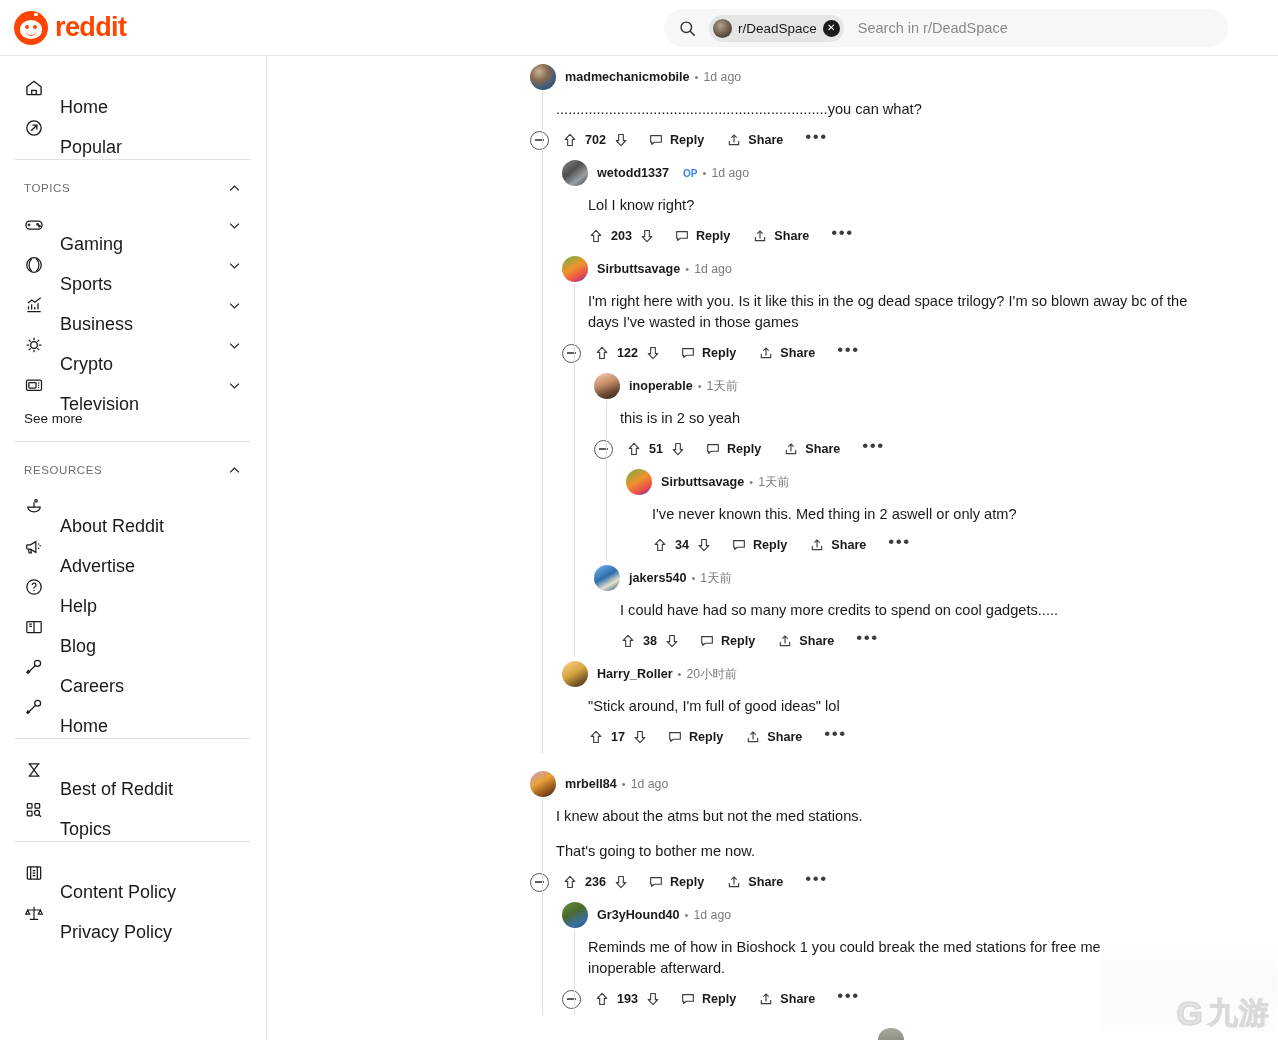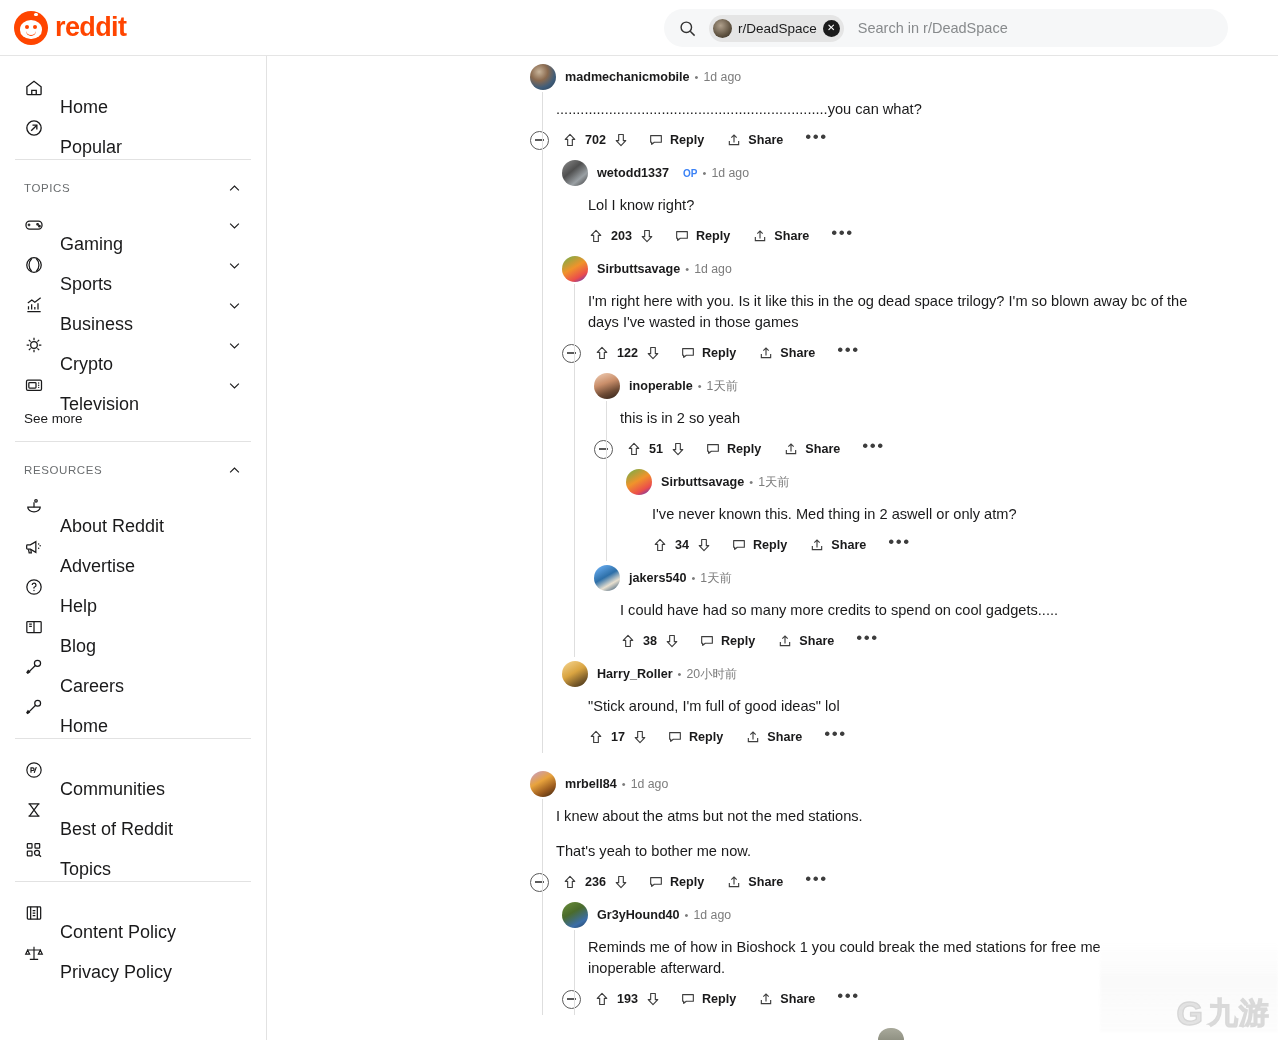--- a/index.html
+++ b/index.html
@@ -419,30 +419,20 @@
           <circle cx="16.4" cy="7.4" r="3.5"></circle>
             <path d="M13.9 9.9 4.2 19.6"></path>
             <path d="M4.2 19.6l-.8-.8 1.4-2.2 1.6 1.6z"></path>
         </svg>
       </span>
       <span class="nav-label">Home</span>
     </div>
 
     <div class="divider"></div>
 
-    <div class="nav-item">
-      <span class="nav-ico">
-        <svg viewBox="0 0 24 24" fill="none" stroke="currentColor" stroke-width="1.4">
-          <circle cx="12" cy="12" r="8.6"></circle>
-          <path d="M8.4 15.2V9.4h2.1a1.6 1.6 0 0 1 0 3.2H8.4"></path>
-            <path d="M14.8 8.6l-2.6 6.8"></path>
-        </svg>
-      </span>
-      <span class="nav-label">Communities</span>
-    </div>
     <div class="nav-item">
       <span class="nav-ico">
         <svg viewBox="0 0 24 24" fill="none" stroke="currentColor" stroke-width="1.5">
           <path d="M5.4 4.6h13.2M5.4 19.4h13.2"></path>
             <path d="M6.6 4.6l10.8 14.8M17.4 4.6L6.6 19.4"></path>
         </svg>
       </span>
       <span class="nav-label">Best of Reddit</span>
     </div>
     <div class="nav-item">
@@ -824,21 +814,21 @@
       <div class="comment" style="margin-top:14px;">
         <div class="thread-line"></div>
         <div class="c-head">
           <span class="avatar" style="background:linear-gradient(150deg,#c39bd3 0%,#e8a33d 40%,#9b5b1e 70%,#3a2310 100%);"></span>
           <span class="uname">mrbell84</span>
           <span class="dot-sep">•</span>
           <span class="ctime">1d ago</span>
         </div>
         <div class="c-body" style="padding-left:26px;">
           <p>I knew about the atms but not the med stations.</p>
-          <p>That's yeah to bother me now.</p>
+          <p>That's going to bother me now.</p>
         </div>
         <div class="c-actions">
           <span class="collapse-btn">
               <span class="bar"></span>
             </span>
           <span class="vote">
             <span class="arrow">
               <svg viewBox="0 0 24 24" fill="none" stroke="currentColor" stroke-width="1.7" stroke-linejoin="round">
                   <path d="M12 3.6 4.8 11h3.7v9.2h7V11h3.7z"></path>
                 </svg>

